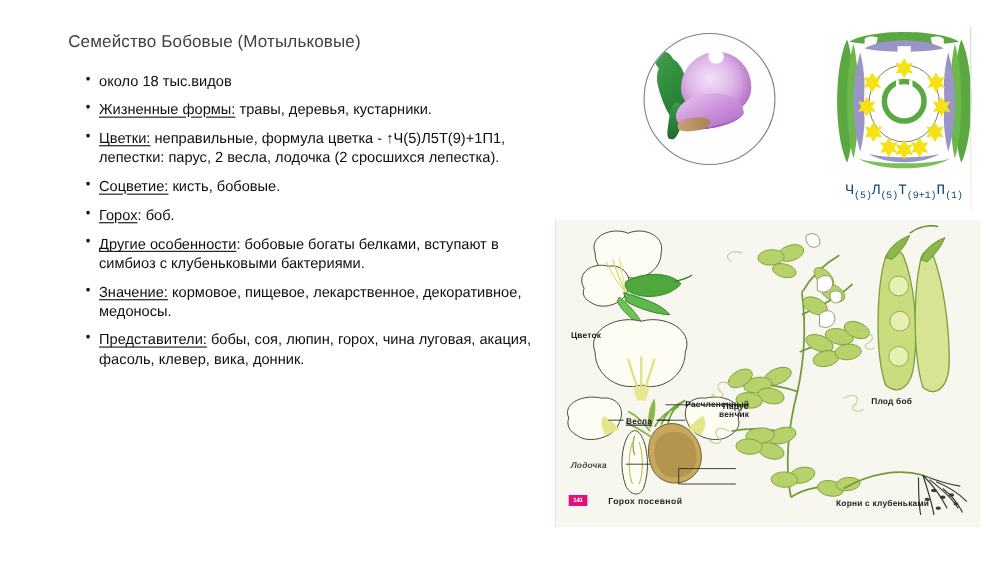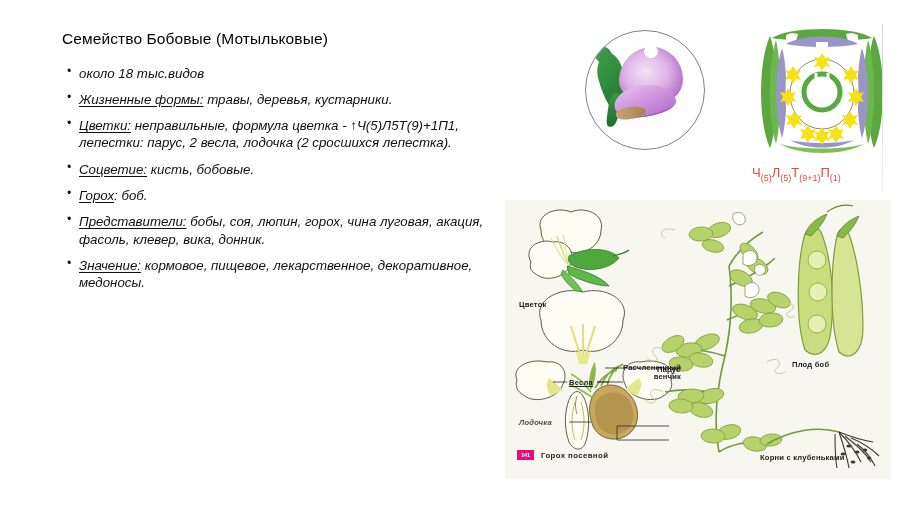--- a/index.html
+++ b/index.html
@@ -19,31 +19,30 @@
 
   
   .slide-text {
     position: absolute;
     left: 62px;
     top: 30px;
     width: 455px;
   }
   .slide-title {
     font-size: 15.5px;
-    color: #000000;
+    color: #404040;
     font-weight: 400;
     letter-spacing: 0.1px;
     margin: 0 0 16px 0;
     line-height: 1.2;
   }
   .bullet-list {
     list-style: none;
-    margin: 5px;
+    margin: 16px;
     padding: 0;
-    font-style: italic;
   }
   .bullet-item {
     position: relative;
     padding-left: 12px;
     margin-bottom: 9px;
     font-size: 13.3px;
     line-height: 1.30;
     color: #101010;
   }
   .bullet-item::before {
@@ -167,25 +166,25 @@
     left: 0;
     top: 0;
     width: 140px;
     height: 140px;
   }
   .formula {
     position: absolute;
     left: 0;
     top: 143px;
     width: 140px;
-    text-align: left;
+    text-align: center;
     font-size: 13px;
-    color: #ef4444;
+    color: #0c4a6e;
     white-space: nowrap;
-    font-family: Liberation Sans, sans-serif;
+    font-family: Liberation Mono, monospace;
   }
   .formula sub {
     font-size: 9px;
   }
   .divider-vert {
     position: absolute;
     left: 882px;
     top: 24px;
     width: 1px;
     height: 168px;
@@ -223,21 +222,21 @@
   .lbl-vesla    { left: 64px;  top: 178px; text-decoration: underline; }
   .lbl-lodochka { left: 14px;  top: 218px; color: #4a4a4a; font-weight: bold; font-style: italic; }
   .lbl-plod     { left: 287px; top: 160px; }
   .lbl-korni    { left: 255px; top: 253px; }
   .caption-row {
     position: absolute;
     left: 12px;
     top: 250px;
     display: flex;
     align-items: center;
-    gap: 7px;
+    gap: 19px;
   }
   .caption-badge {
     width: 17px;
     height: 10px;
     background: #e3107a;
     color: #ffffff;
     font-size: 5.5px;
     line-height: 10px;
     text-align: center;
     font-weight: bold;
@@ -256,22 +255,23 @@
 
 <div class="slide-text">
   <h1 class="slide-title">Семейство Бобовые (Мотыльковые)</h1>
 
   <ul class="bullet-list">
     <li class="bullet-item"><span class="term"></span><span>около 18 тыс.видов</span></li>
     <li class="bullet-item"><span class="term">Жизненные формы:</span><span> травы, деревья, кустарники.</span></li>
     <li class="bullet-item"><span class="term">Цветки:</span><span>  неправильные, формула цветка - ↑Ч(5)Л5Т(9)+1П1, лепестки: парус, 2 весла, лодочка (2 сросшихся лепестка).</span></li>
     <li class="bullet-item"><span class="term">Соцветие:</span><span> кисть, бобовые.</span></li>
     <li class="bullet-item"><span class="term">Горох</span><span>: боб.</span></li>
+    <li class="bullet-item"><span class="term">Другие особенности</span><span>: бобовые богаты белками, вступают в симбиоз  с клубеньковыми бактериями.</span></li>
+    <li class="bullet-item"><span class="term">Значение:</span><span> кормовое, пищевое, лекарственное, декоративное, медоносы.</span></li>
     <li class="bullet-item"><span class="term">Представители:</span><span> бобы, соя, люпин, горох, чина луговая, акация, фасоль, клевер, вика, донник.</span></li>
-    <li class="bullet-item"><span class="term">Значение:</span><span> кормовое, пищевое, лекарственное, декоративное, медоносы.</span></li>
   </ul>
 </div>
 
 <div class="panel-flower-photo">
   <div class="flower-circle">
     <div class="calyx-stem"></div>
     <div class="calyx"></div>
     <div class="calyx-tip"></div>
     <div class="petal-standard"></div>
     <div class="petal-standard-notch"></div>

